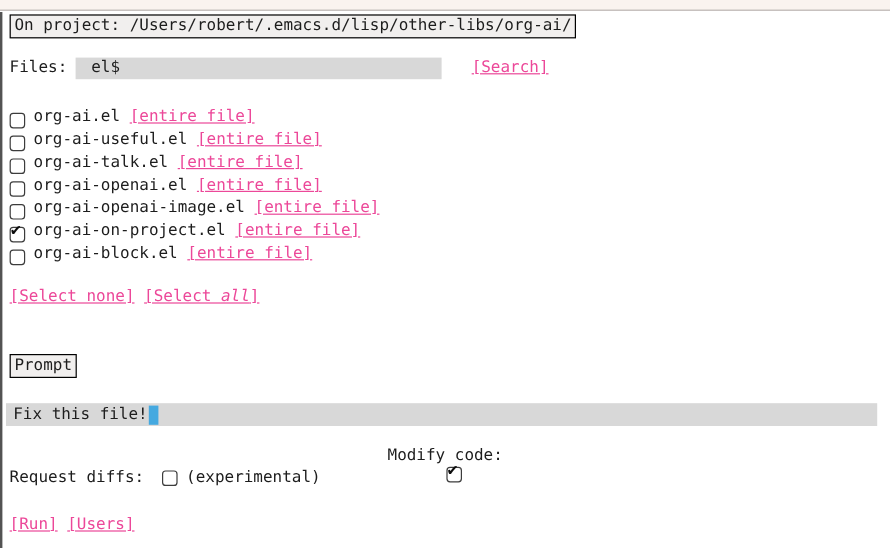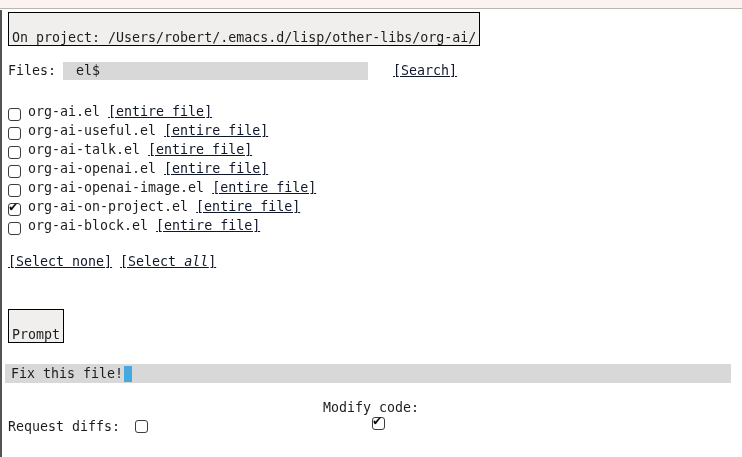--- a/index.html
+++ b/index.html
@@ -18,34 +18,34 @@
   .buffer {
     position: absolute; top: 10px; left: 0; right: 0; bottom: 0;
     border-left: 2px solid #535353;
     padding-left: 6px;
   }
   .row { display: flex; align-items: center; height: 19px; line-height: 19px; white-space: pre; }
   .boxed {
     display: inline-block;
     border: 1.5px solid #000;
     background: #f1efee;
-    padding: 16px 3px;
+    padding: 0 3px;
     height: 20px; line-height: 17px;
     white-space: pre;
   }
   .header-box { margin-top: 2px; }
   .files-row { margin-top: 15px; }
   .field {
     background: #d8d8d8;
     display: inline-flex; align-items: center;
     height: 18px; line-height: 18px;
   }
   .files-field { width: 305px; margin-left: 7px; padding-left: 13px; }
   .search-gap { margin-left: 25px; }
-  a.link { color: #0f172a; text-decoration: underline; text-decoration-thickness: 1px; cursor: pointer; white-space: pre; }
+  a.link { color: #ec4899; text-decoration: underline; text-decoration-thickness: 1px; cursor: pointer; white-space: pre; }
   .it { font-style: italic; }
   .file-list { margin-top: 22px; }
   .file-row { display: flex; align-items: flex-end; height: 19px; line-height: 19px; white-space: pre; }
   .checkbox {
     position: relative;
     display: inline-block; width: 13px; height: 13px;
     border: 1.5px solid #3c3c3c; border-radius: 3px;
     background: #fff; flex: 0 0 auto;
     cursor: pointer;
   }
@@ -142,20 +142,21 @@
     </div>
 
     <div class="row option-row modify-row">
       <span>Modify code: </span>
       <span class="checkbox checked"><span class="mark">✔</span></span>
     </div>
 
     <div class="row option-row">
       <span>Request diffs: </span>
       <span class="checkbox"></span>
+      <span class="option-note">(experimental)</span>
     </div>
 
     <div class="row actions-row">
       <a class="link">[Run]</a>
       <a class="link">[Users]</a>
     </div>
 
   </div>
 </div>
 

